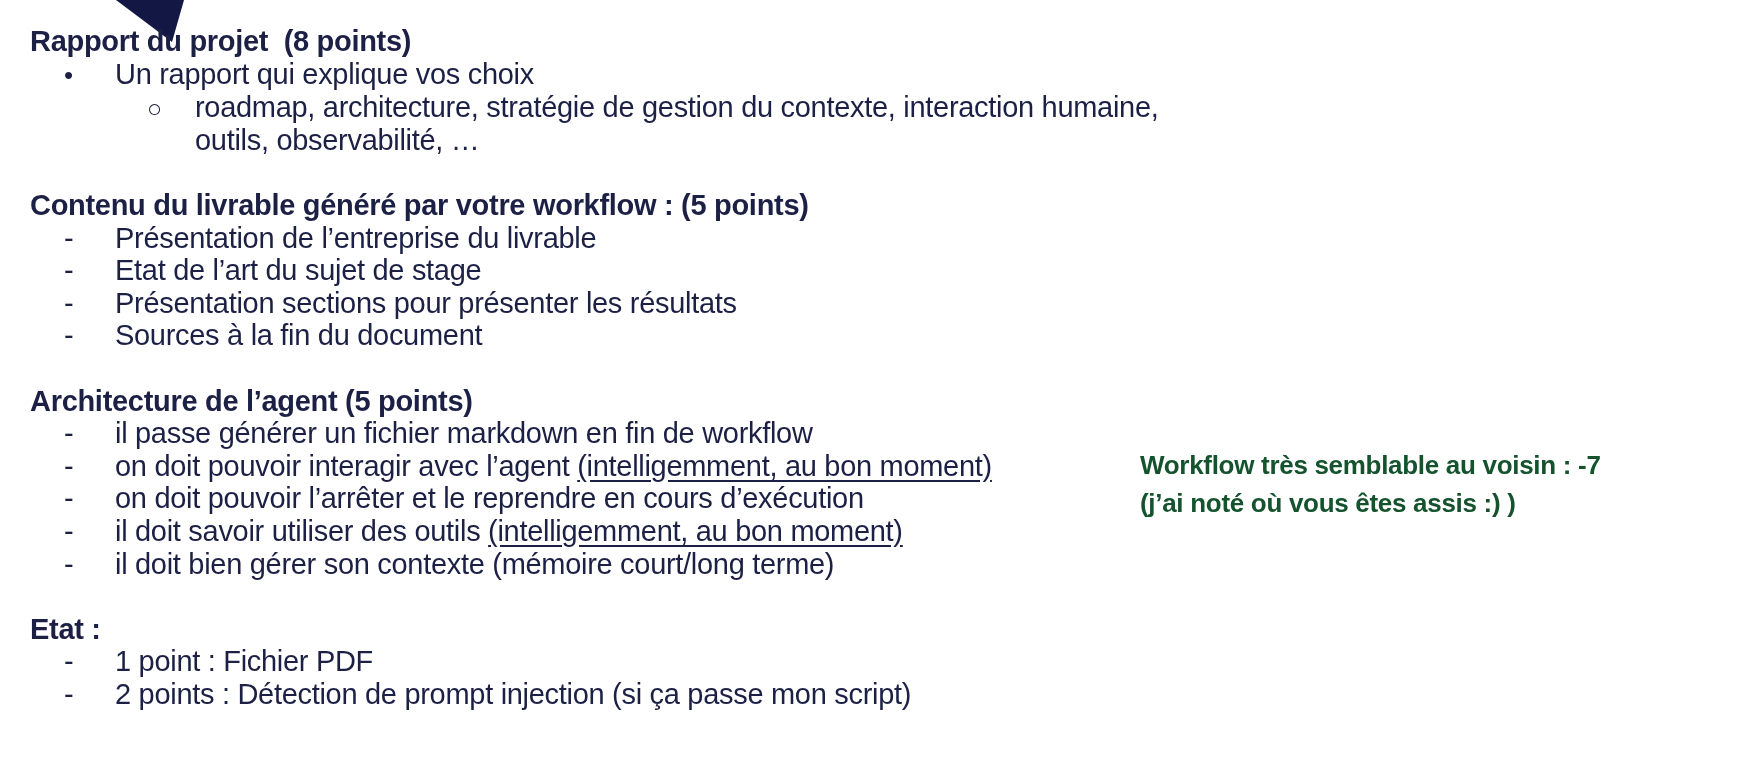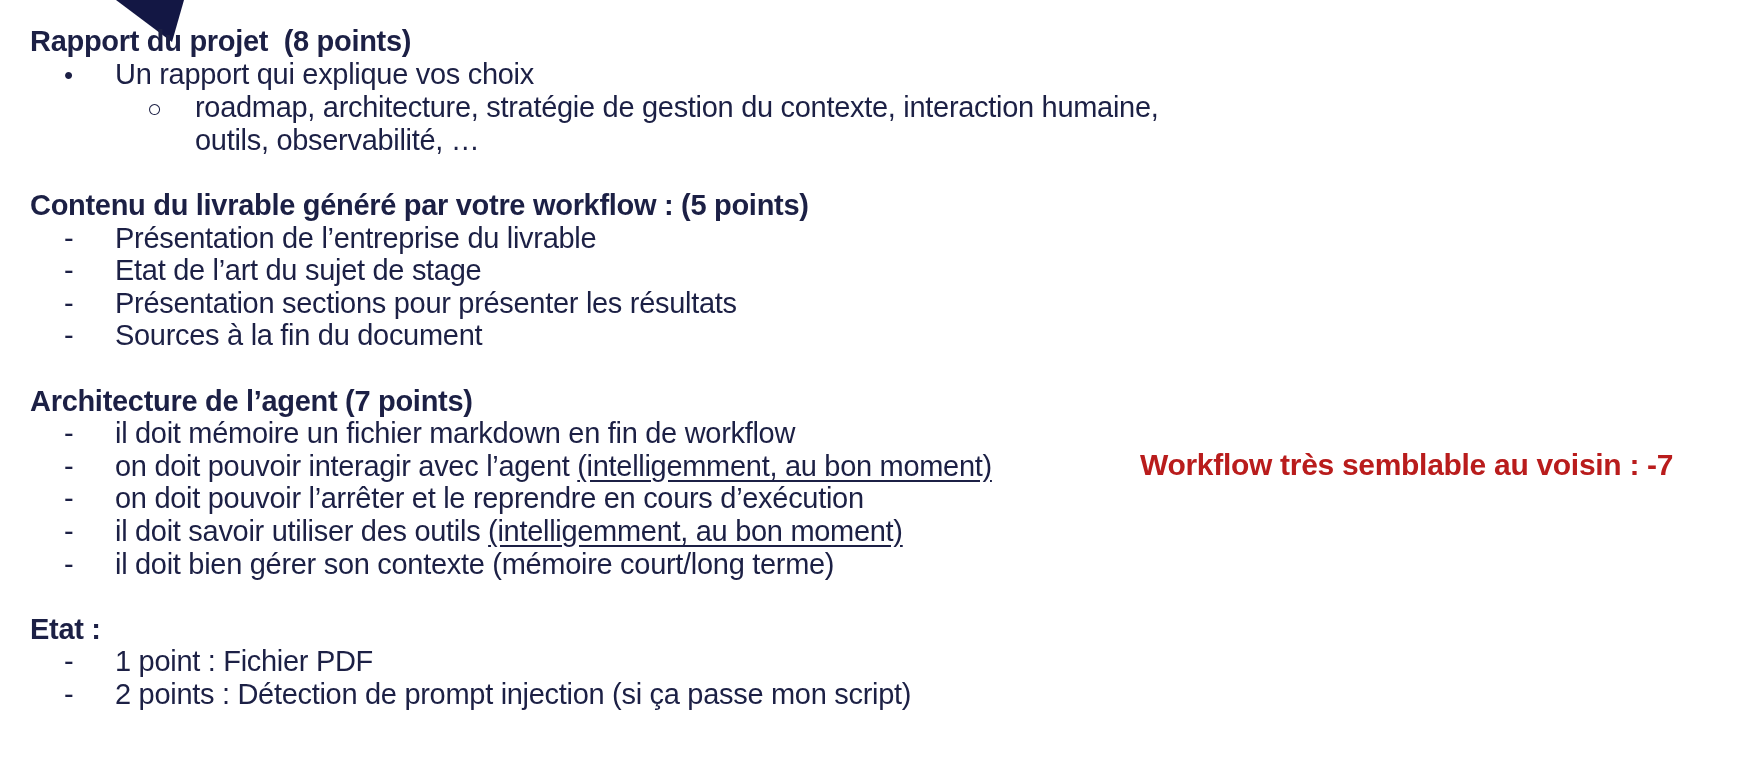--- a/index.html
+++ b/index.html
@@ -57,24 +57,24 @@
   .item.lvl2 .marker { width: 48px; }
   .marker.bullet { font-size: 26px; }
   .marker.circle { font-size: 25px; }
   .txt, .heading span { white-space: pre-wrap; }
   .u { text-decoration: underline; text-underline-offset: 4px; }
   .blank { height: 32.6px; }
   .annotation {
     position: absolute;
     left: 1140px;
     top: 446px;
-    font-size: 30px;
+    font-size: 26px;
     line-height: 38px;
     font-weight: bold;
-    color: #b91c1c;
+    color: #14532d;
     letter-spacing: -0.3px;
     white-space: nowrap;
   }
 </style>
 </head>
 <body>
 
 <div class="slide">
 
   <svg class="corner-shape" viewBox="0 0 220 50" width="220" height="50">
@@ -108,24 +108,24 @@
       <span class="marker dash">-</span>
       <span class="txt">Présentation sections pour présenter les résultats</span>
     </div>
     <div class="line item lvl1">
       <span class="marker dash">-</span>
       <span class="txt">Sources à la fin du document</span>
     </div>
 
     <div class="blank"></div>
 
-    <div class="line heading"><span>Architecture de l’agent (7 points)</span></div>
+    <div class="line heading"><span>Architecture de l’agent (5 points)</span></div>
     <div class="line item lvl1">
       <span class="marker dash">-</span>
-      <span class="txt">il doit mémoire un fichier markdown en fin de workflow</span>
+      <span class="txt">il passe générer un fichier markdown en fin de workflow</span>
     </div>
     <div class="line item lvl1">
       <span class="marker dash">-</span>
       <span class="txt"><span>on doit pouvoir interagir avec l’agent </span><span class="u">(intelligemment, au bon moment)</span></span>
     </div>
     <div class="line item lvl1">
       <span class="marker dash">-</span>
       <span class="txt">on doit pouvoir l’arrêter et le reprendre en cours d’exécution</span>
     </div>
     <div class="line item lvl1">
@@ -146,15 +146,16 @@
     </div>
     <div class="line item lvl1">
       <span class="marker dash">-</span>
       <span class="txt">2 points : Détection de prompt injection (si ça passe mon script)</span>
     </div>
 
   </div>
 
   <div class="annotation">
     <div>Workflow très semblable au voisin : -7</div>
+    <div>(j’ai noté où vous êtes assis :) )</div>
   </div>
 
 </div>
 
 </body></html>

